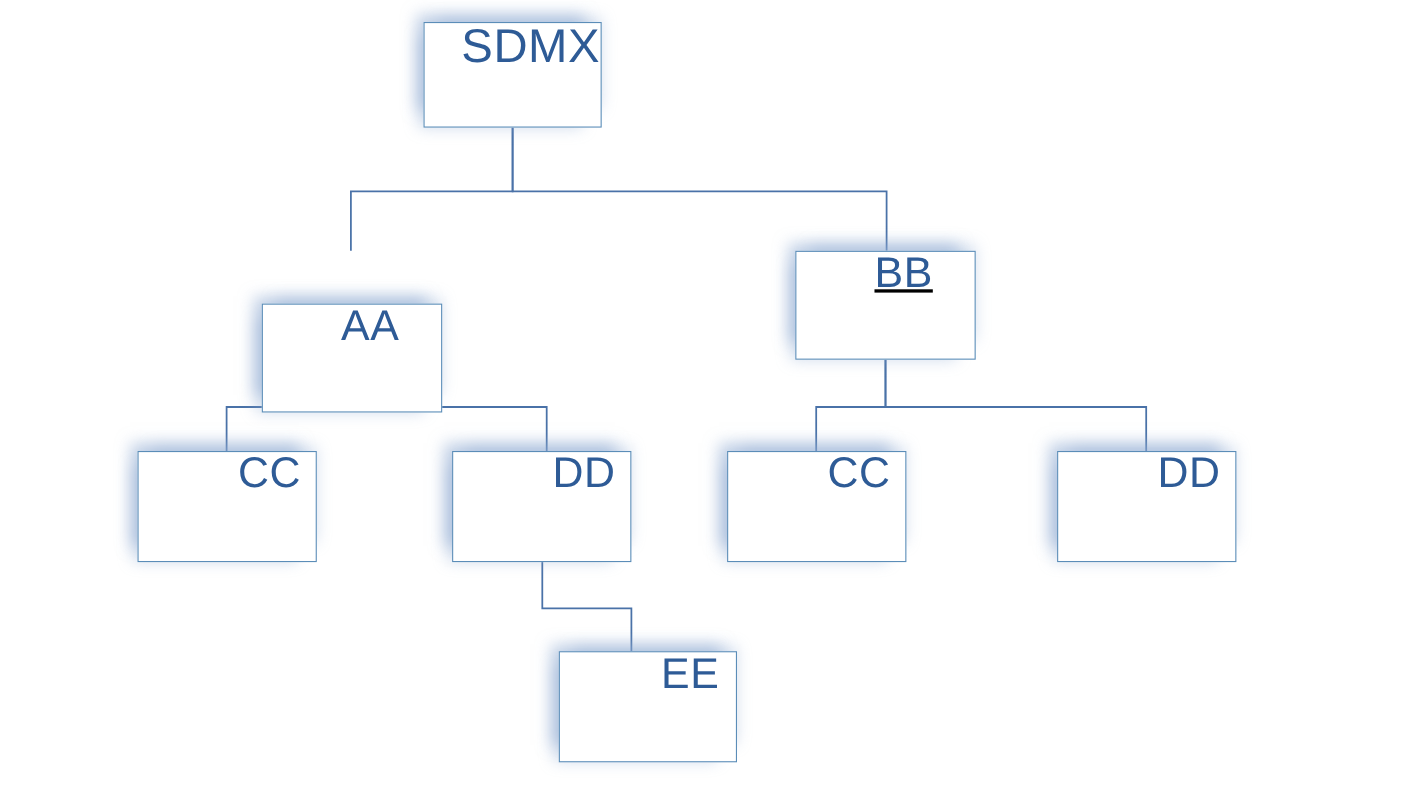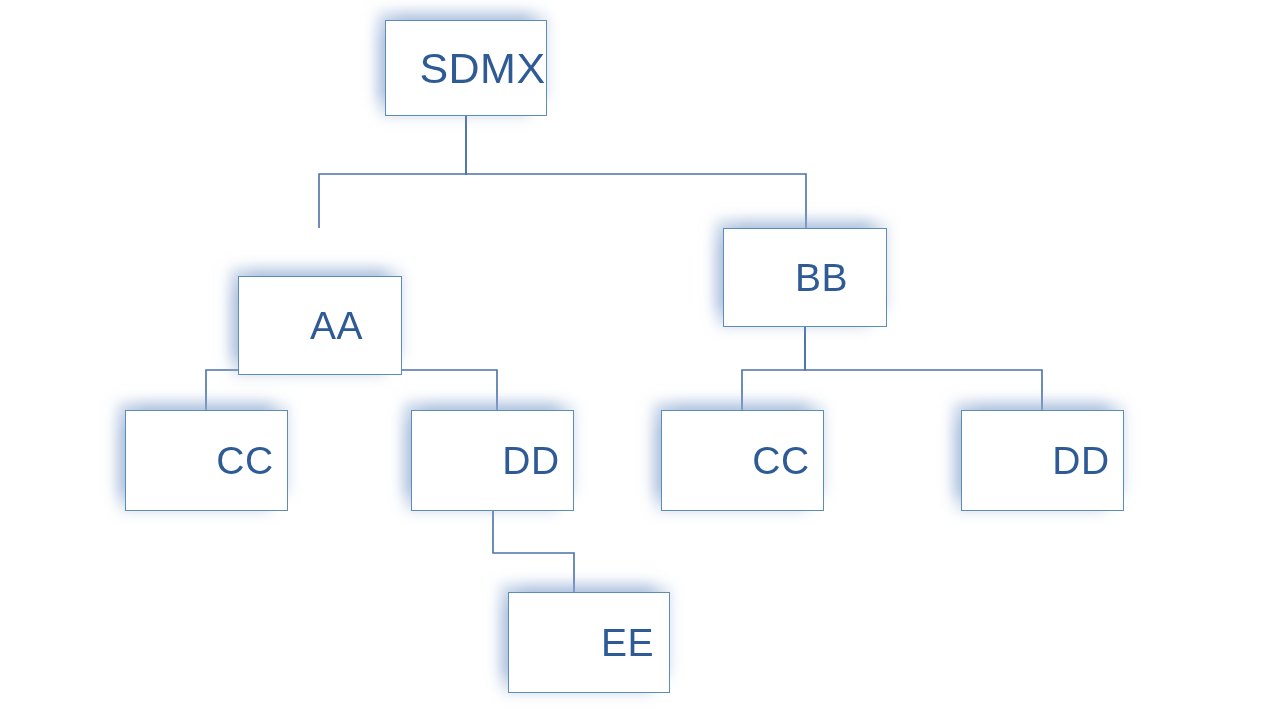--- a/index.html
+++ b/index.html
@@ -25,21 +25,21 @@
     width: 1280px;
     height: 720px;
     pointer-events: none;
   }
   .node {
     position: absolute;
     box-sizing: border-box;
     background: #ffffff;
     border: 1.4px solid #5b8db8;
     display: flex;
-    align-items: center;
+    align-items: flex-start;
     justify-content: center;
     
     box-shadow: -11px -11px 13px -4px rgba(142,170,209,0.55),
                 -11px  6px  13px -6px rgba(142,170,209,0.40),
                  6px -11px 13px -6px rgba(142,170,209,0.38);
     padding-left: 33px;
   }
   .node-label {
     color: #2e5b96;
     font-family: "Liberation Sans", sans-serif;
@@ -68,21 +68,21 @@
       <polyline points="493,511 493,553 574,553 574,592" fill="none" stroke="#4a72a8" stroke-width="1.6" stroke-linecap="butt" stroke-linejoin="miter"></polyline>
     </svg>
 
   <div id="node-layer">
       <div class="node size-root" style="left: 385px; top: 20px; width: 162px; height: 96px;">
         <span class="node-label">SDMX</span>
       </div>
       <div class="node size-mid" style="left: 238px; top: 228px; width: 164px; height: 99px; margin-top: 48px;">
         <span class="node-label">AA</span>
       </div>
-      <div class="node size-mid" style="left: 723px; top: 228px; width: 164px; height: 99px;">
+      <div class="node size-mid" style="left: 723px; top: 228px; width: 164px; height: 99px; text-decoration: underline;">
         <span class="node-label">BB</span>
       </div>
       <div class="node size-leaf" style="left: 125px; top: 410px; width: 163px; height: 101px;">
         <span class="node-label">CC</span>
       </div>
       <div class="node size-leaf" style="left: 411px; top: 410px; width: 163px; height: 101px;">
         <span class="node-label">DD</span>
       </div>
       <div class="node size-leaf" style="left: 661px; top: 410px; width: 163px; height: 101px;">
         <span class="node-label">CC</span>

